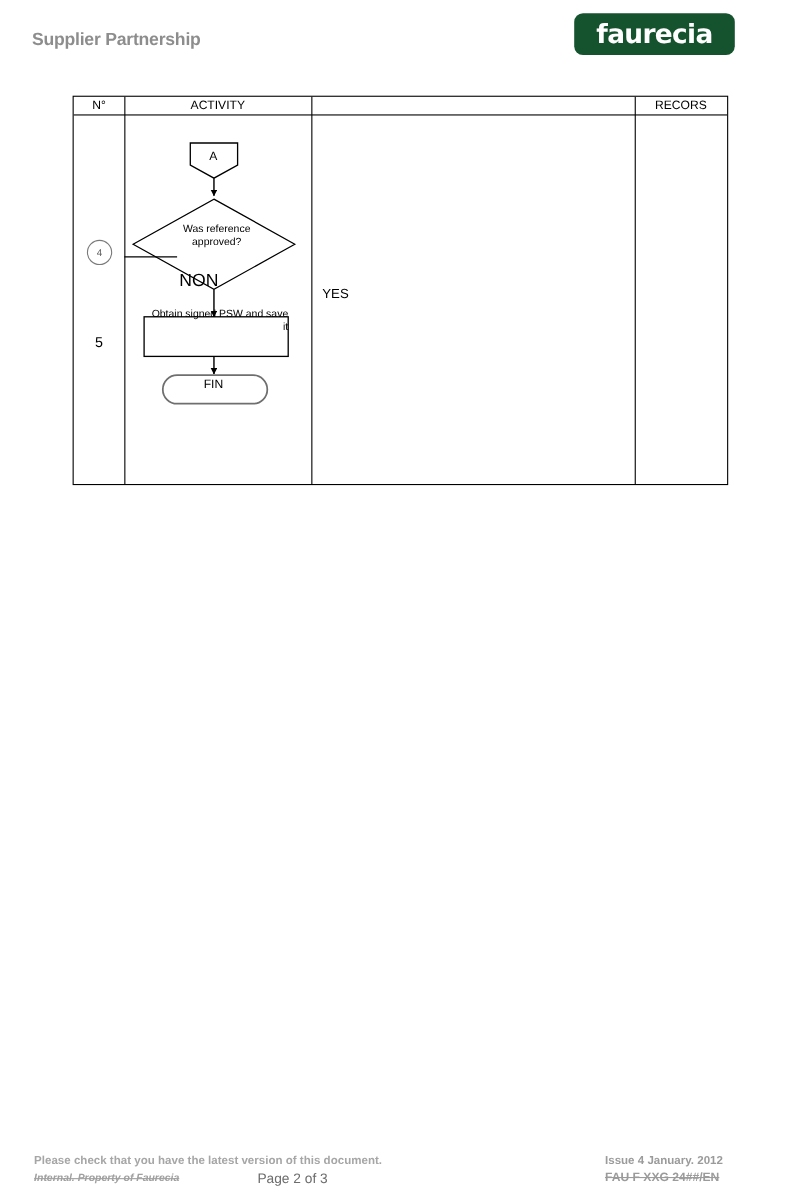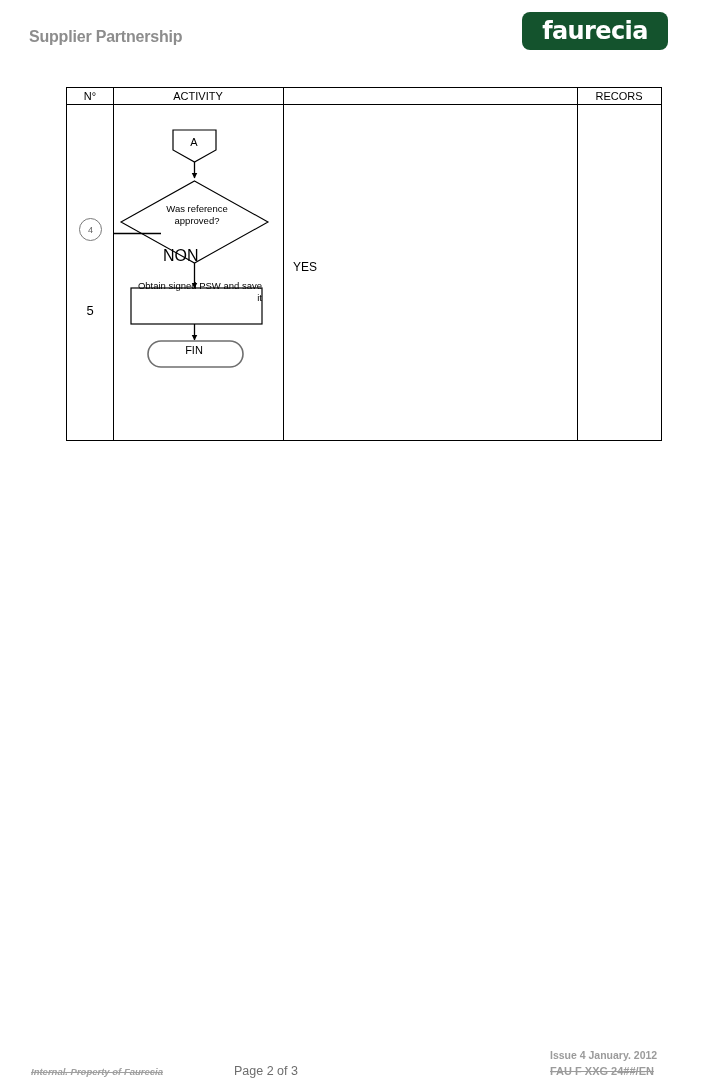--- a/index.html
+++ b/index.html
@@ -358,17 +358,18 @@
 
       <div class="flow-label" id="label-fin">FIN</div>
     </div>
 
 
 
   </div>
 </div>
 
 <div id="page-footer">
+  <div id="footer-notice">Please check that you have the latest version of this document.</div>
   <div id="footer-confidential">Internal. Property of Faurecia</div>
   <div id="footer-pagenum">Page 2 of 3</div>
   <div id="footer-issue">Issue 4 January. 2012</div>
   <div id="footer-docref">FAU F XXG 24##/EN</div>
 </div>
 
 </body></html>

